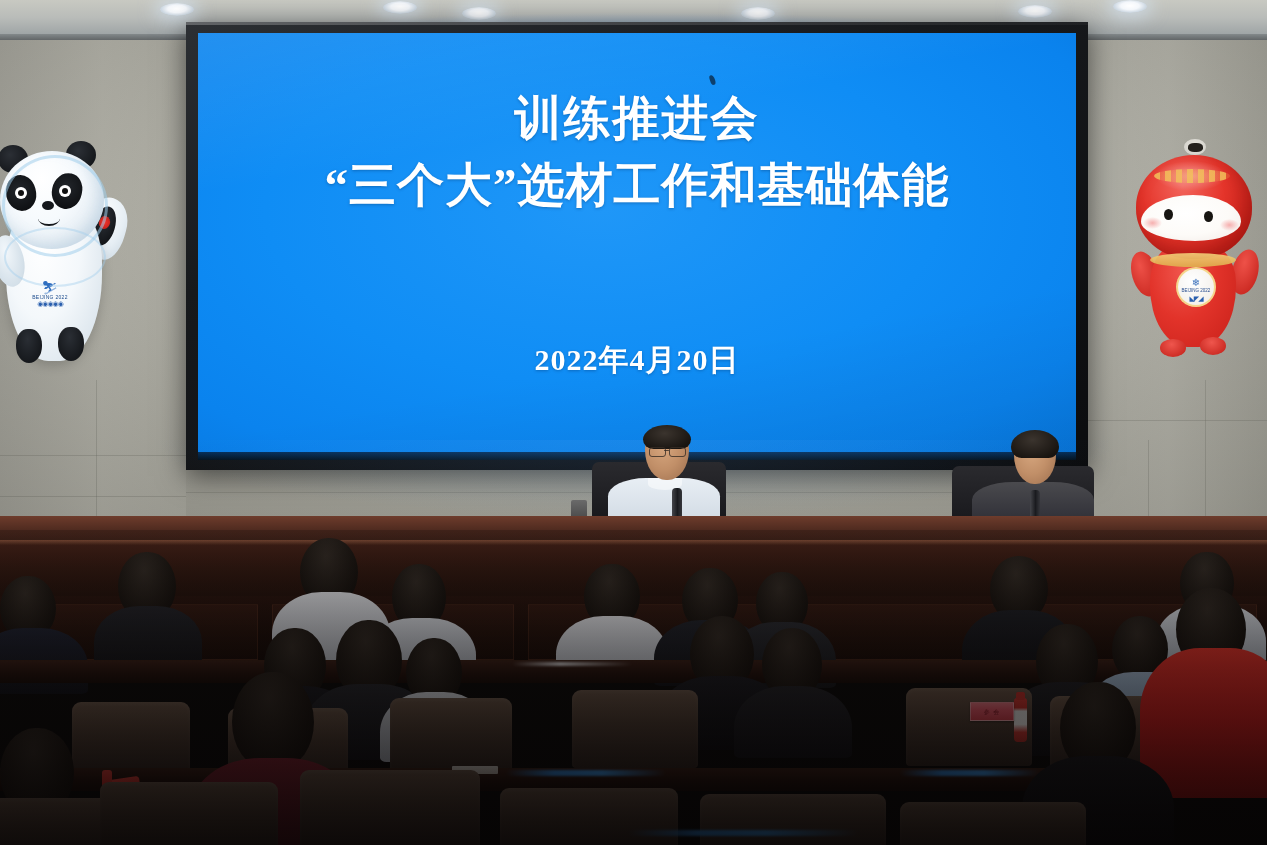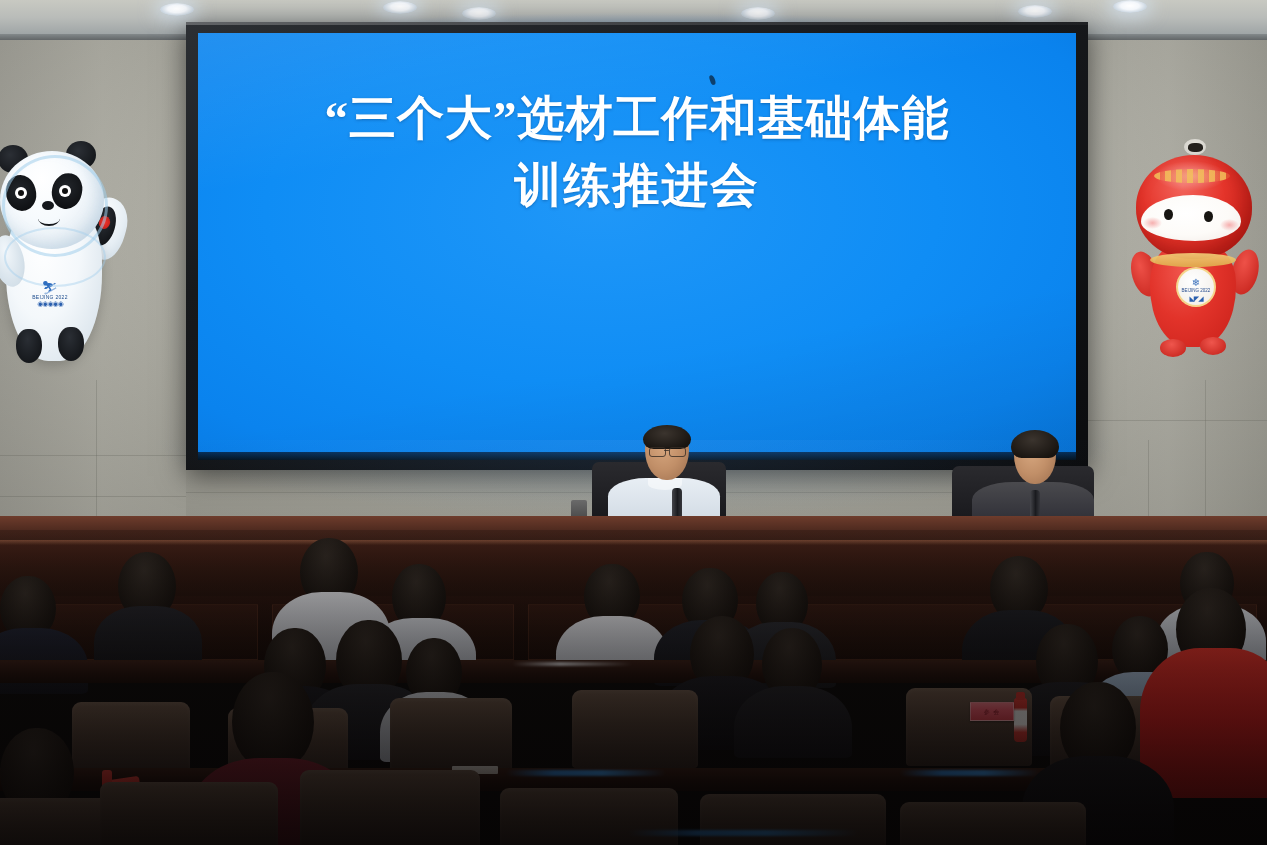--- a/index.html
+++ b/index.html
@@ -547,23 +547,24 @@
   <div class="wall-seam h" style="left:186px; top:492px; width:902px;"></div>
 
   <div class="wall-vignette"></div>
 
   <div class="screen-bezel"></div>
   <div class="screen">
     <div class="screen-sheen"></div>
     <div class="screen-speck"></div>
 
     <div class="screen-text">
+      <div class="title-line">训练推进会</div>
       <div class="title-line l2">“三个大”选材工作和基础体能</div>
-      <div class="title-line">训练推进会</div>
-    </div>
+    </div>
+    <div class="screen-date">2022年4月20日</div>
   </div>
   <div class="screen-bottom-dark"></div>
 
   <div class="mascot-left">
     <div class="bdd-arm-up"></div>
     <div class="bdd-arm-dark"></div>
     <div class="bdd-palm-red"></div>
     <div class="bdd-body"></div>
     <div class="bdd-arm-l"></div>
     <div class="bdd-leg l"></div>

